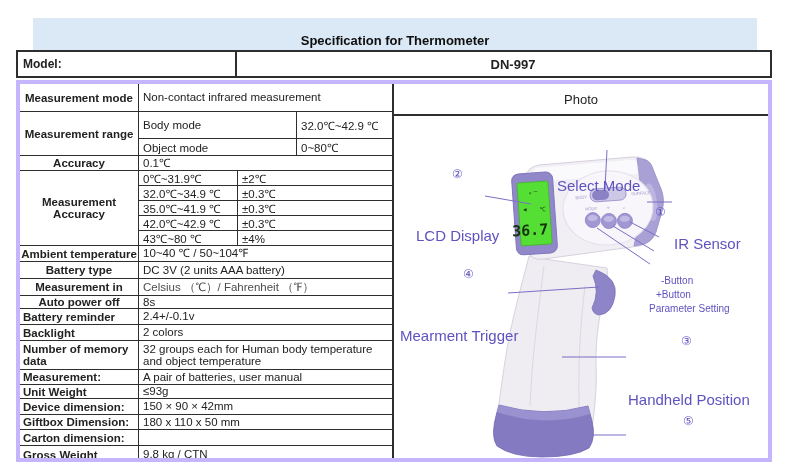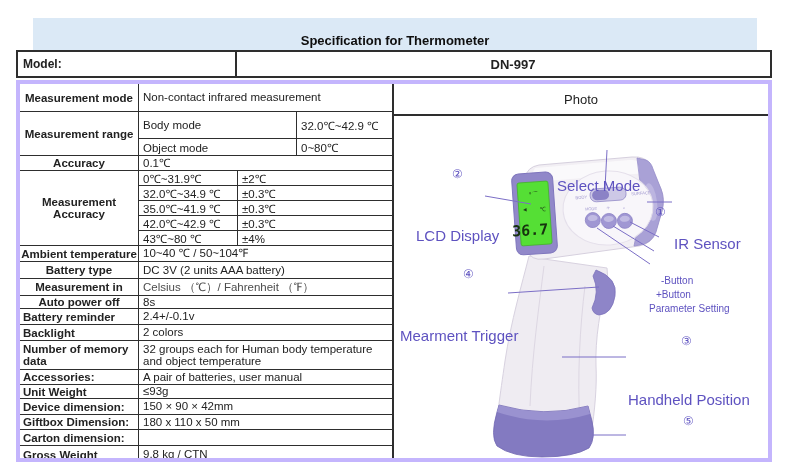--- a/index.html
+++ b/index.html
@@ -148,21 +148,21 @@
     </div>
     <div class="srow" style="height:16px">
       <div class="lbl left">Backlight</div>
       <div class="val">2 colors</div>
     </div>
     <div class="srow" style="height:29px">
       <div class="lbl left">Number of memory data</div>
       <div class="val">32 groups each for Human body temperature and object temperature</div>
     </div>
     <div class="srow" style="height:15px">
-      <div class="lbl left">Accessories:</div>
+      <div class="lbl left">Measurement:</div>
       <div class="val">A pair of batteries, user manual</div>
     </div>
     <div class="srow" style="height:14px">
       <div class="lbl left">Unit Weight</div>
       <div class="val">≤93g</div>
     </div>
     <div class="srow" style="height:16px">
       <div class="lbl left">Device dimension:</div>
       <div class="val">150 × 90 × 42mm</div>
     </div>

